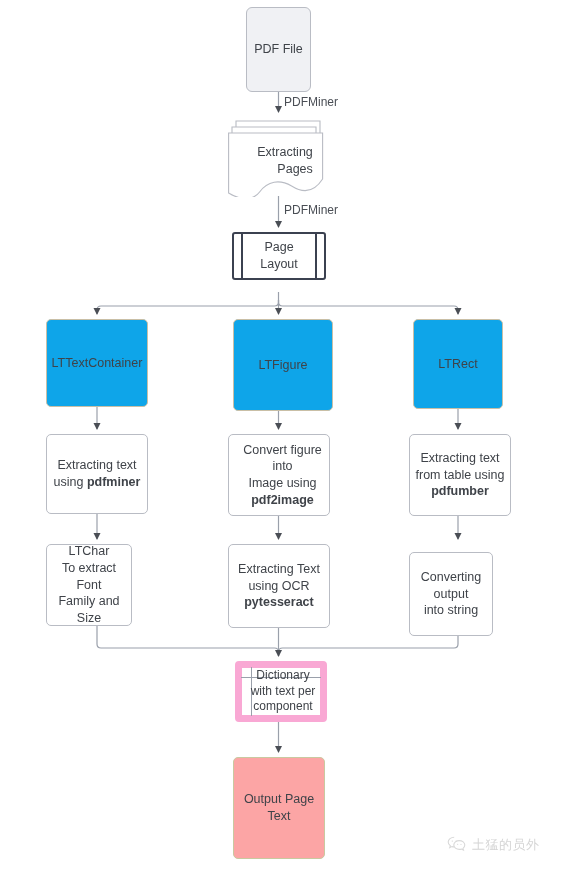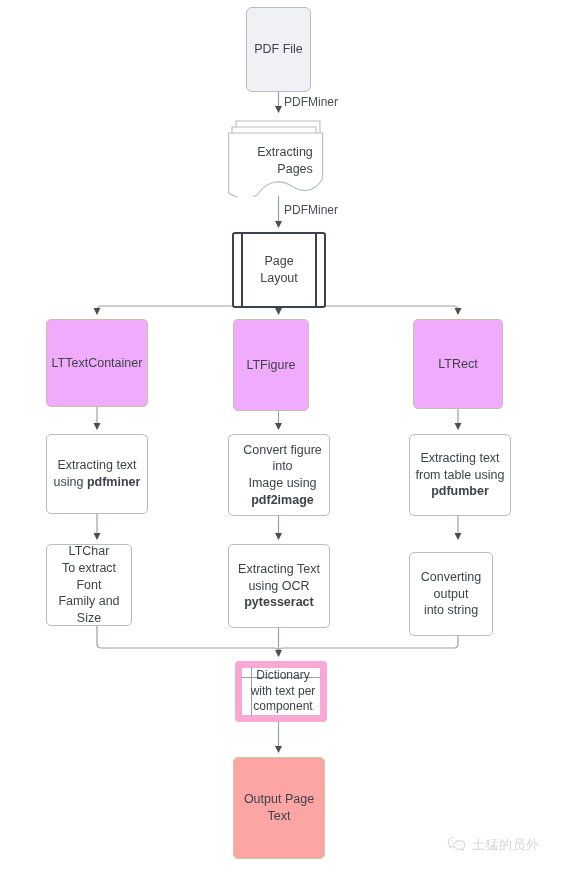--- a/index.html
+++ b/index.html
@@ -57,44 +57,44 @@
     border: none;
   }
   .n-pages .stack-txt {
     position: absolute;
     left: 14px; top: 14px; width: 86px; height: 60px;
     display: flex; align-items: center; justify-content: center;
     text-align: right;
   }
   
   .n-page-layout {
-    left: 232px; top: 232px; width: 94px; height: 76px;
+    left: 232px; top: 232px; width: 94px; height: 48px;
     background: #ffffff;
     border: 2px solid #3b4150;
     border-radius: 3px;
   }
   .n-page-layout::before,
   .n-page-layout::after {
     content: "";
     position: absolute;
     top: -1px; bottom: -1px;
     width: 0;
     border-left: 2px solid #3b4150;
   }
   .n-page-layout::before { left: 7px; }
   .n-page-layout::after  { right: 7px; }
 
   
   .n-cream {
-    background: #f0abfc;
+    background: #0ea5e9;
     border: 1px solid #c9bfa6;
     border-radius: 5px;
   }
   .n-lttextcontainer { left: 46px;  top: 319px; width: 102px; height: 88px; }
-  .n-ltfigure        { left: 233px; top: 319px; width: 76px;  height: 92px; }
+  .n-ltfigure        { left: 233px; top: 319px; width: 100px;  height: 92px; }
   .n-ltrect          { left: 413px; top: 319px; width: 90px;  height: 90px; }
 
   
   .n-white {
     background: #ffffff;
     border: 1px solid #b9bcc4;
     border-radius: 5px;
   }
   .n-extract-text    { left: 46px;  top: 434px; width: 102px; height: 80px; }
   .n-convert-figure  { left: 228px; top: 434px; width: 102px; height: 82px; padding-left: 7px; }

